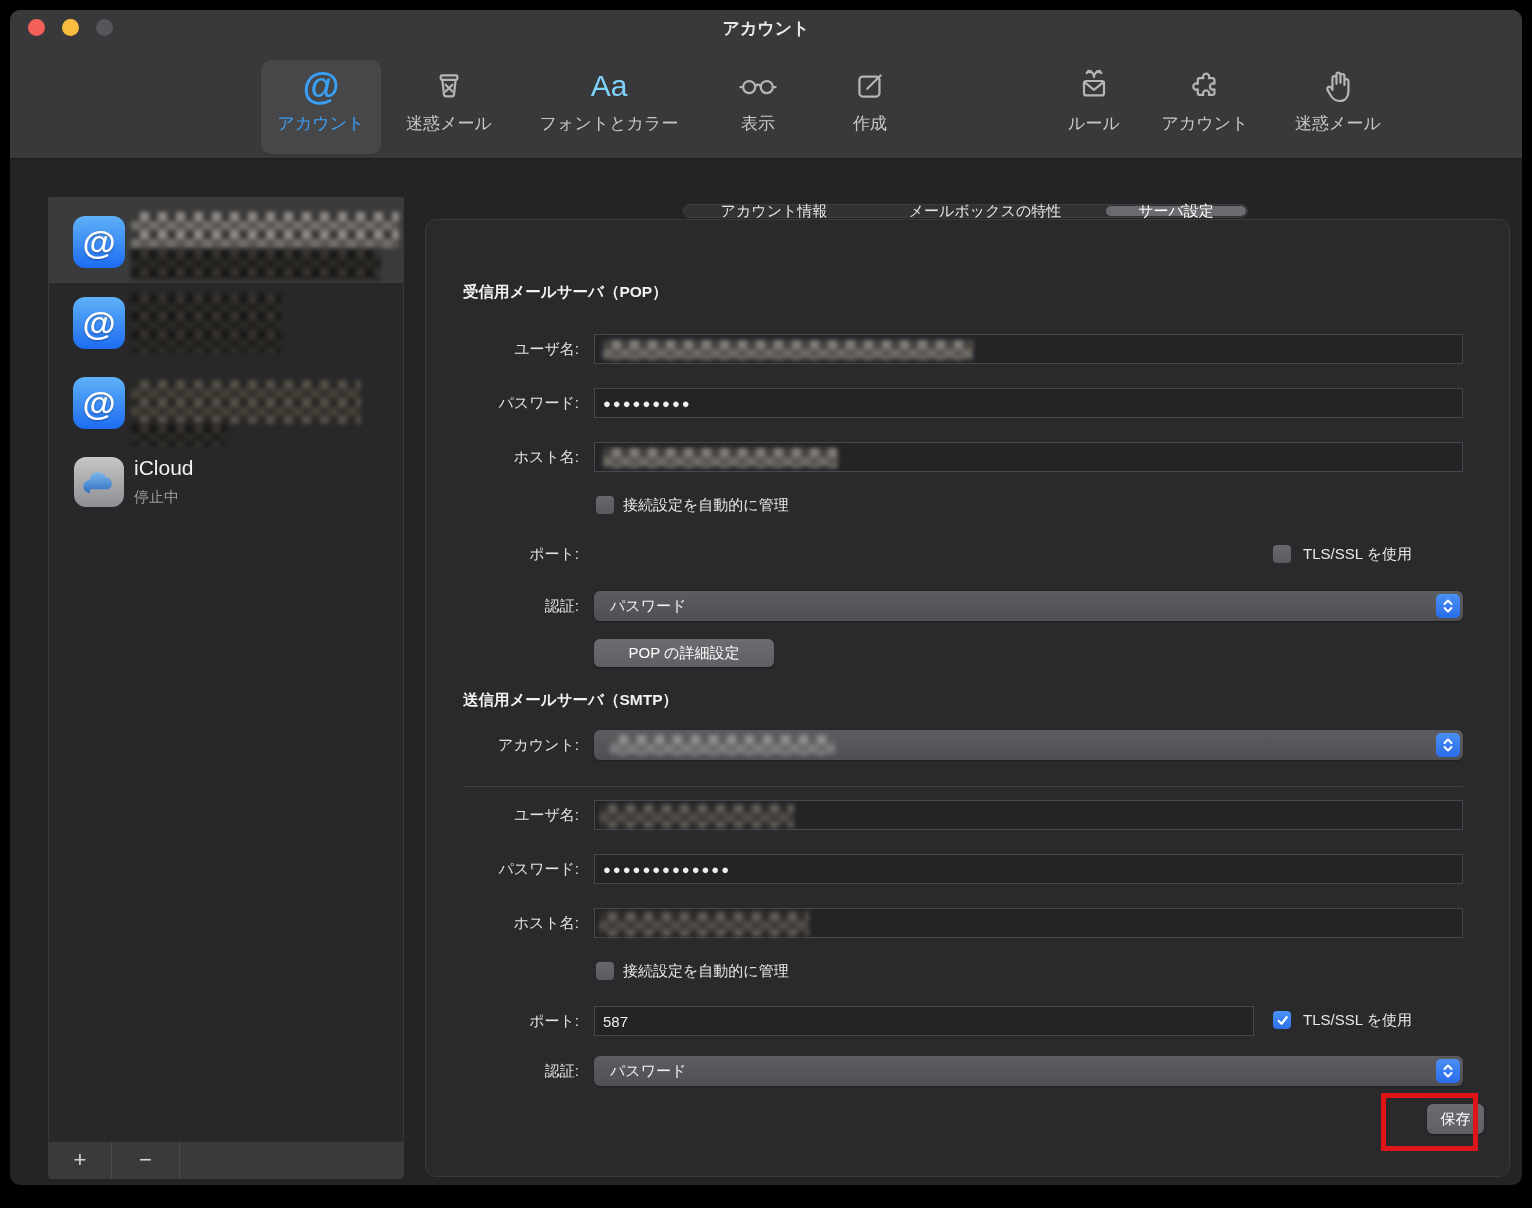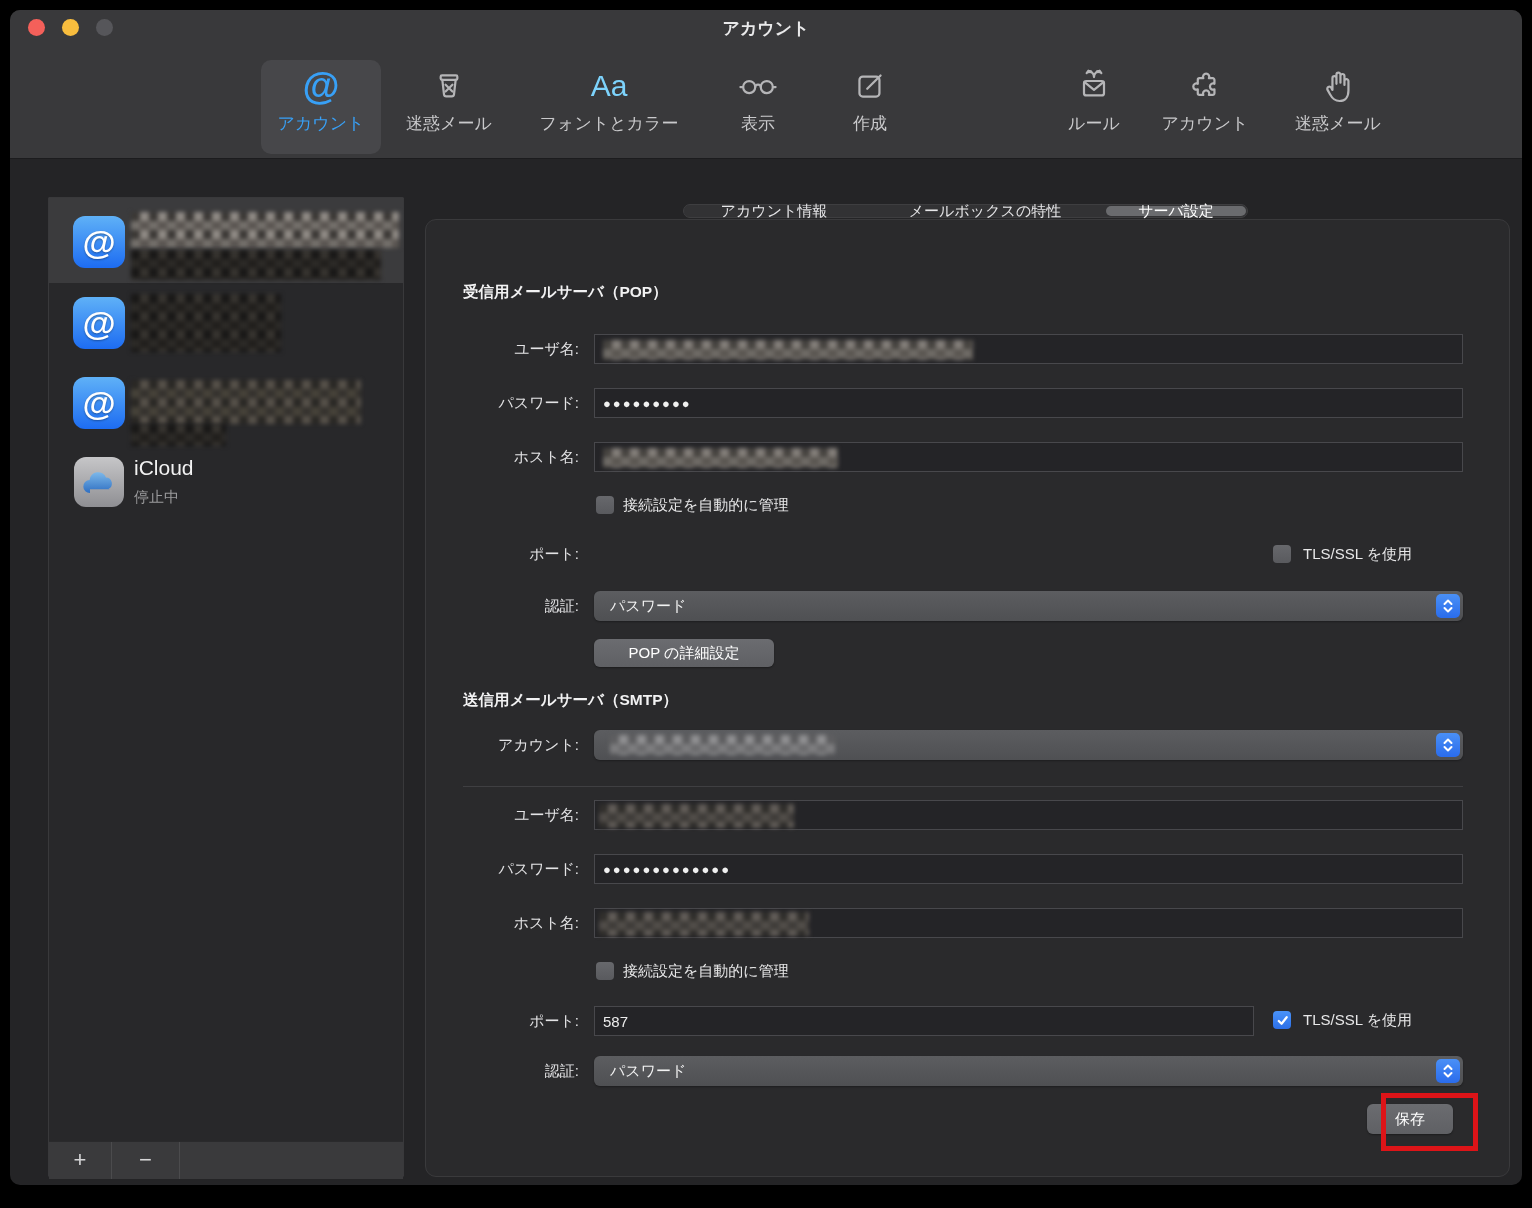--- a/index.html
+++ b/index.html
@@ -300,21 +300,21 @@
     <div class="row-label" style="top:836px">認証:</div>
     <div class="popup" style="top:836px">
       <span>パスワード</span>
       <span class="chev">
         <svg width="14" height="16" viewBox="0 0 14 16">
             <path d="M3.5 6L7 2.5 10.5 6M3.5 10L7 13.5 10.5 10"></path>
           </svg>
       </span>
     </div>
 
-    <div class="pushbtn" style="left:941px;top:884px;width:86px;height:30px">保存</div>
+    <div class="pushbtn" style="left:1001px;top:884px;width:57px;height:30px">保存</div>
     <div class="annotation"></div>
   </div>
 
   <div class="tabs">
     <div class="tab" style="width:180px">アカウント情報</div>
     <div class="tab-sep"></div>
     <div class="tab" style="width:240px">メールボックスの特性</div>
     <div class="tab selected" style="width:140px">サーバ設定</div>
   </div>
 

